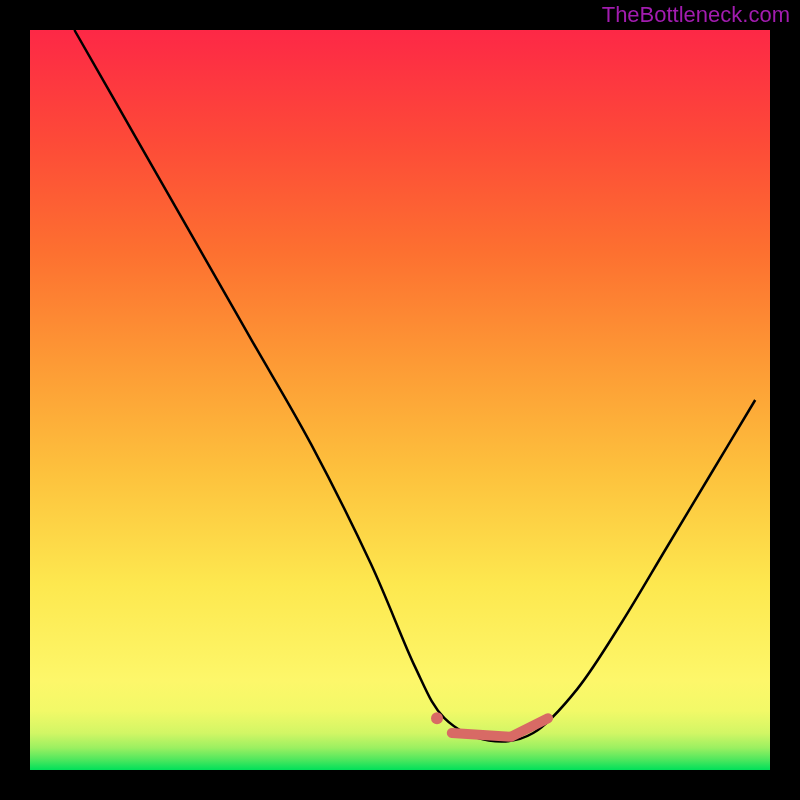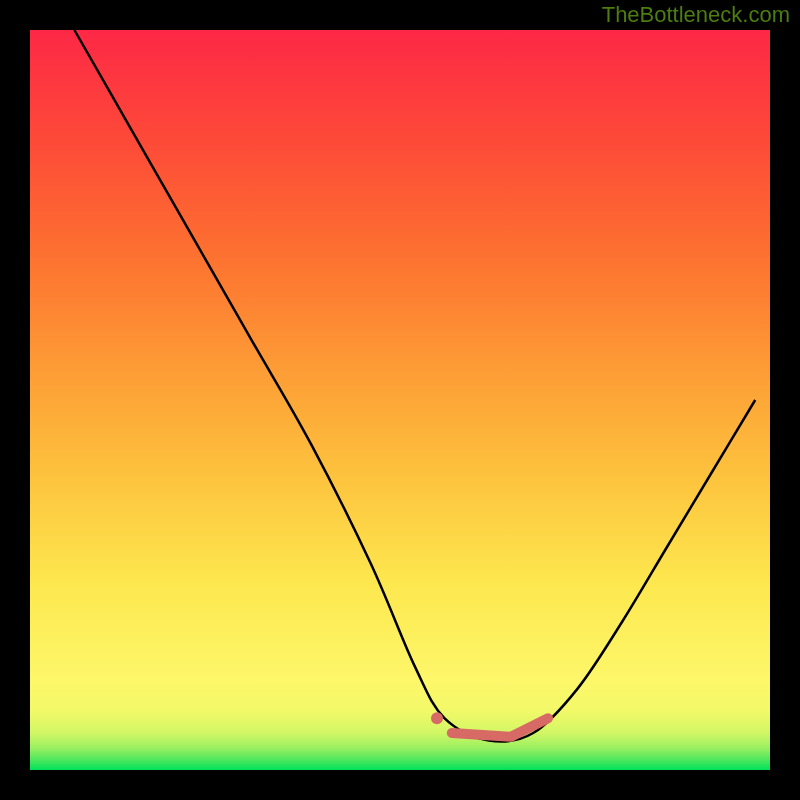--- a/index.html
+++ b/index.html
@@ -15,21 +15,21 @@
     position: relative;
     width: 800px;
     height: 800px;
   }
   .watermark {
     position: absolute;
     top: 2px;
     right: 10px;
     font-family: Arial, Helvetica, sans-serif;
     font-size: 22px;
-    color: #4d7c0f;
+    color: #a21caf;
     z-index: 10;
   }
   svg {
     display: block;
   }
 </style>
 </head>
 <body>
 
 <div class="container">

